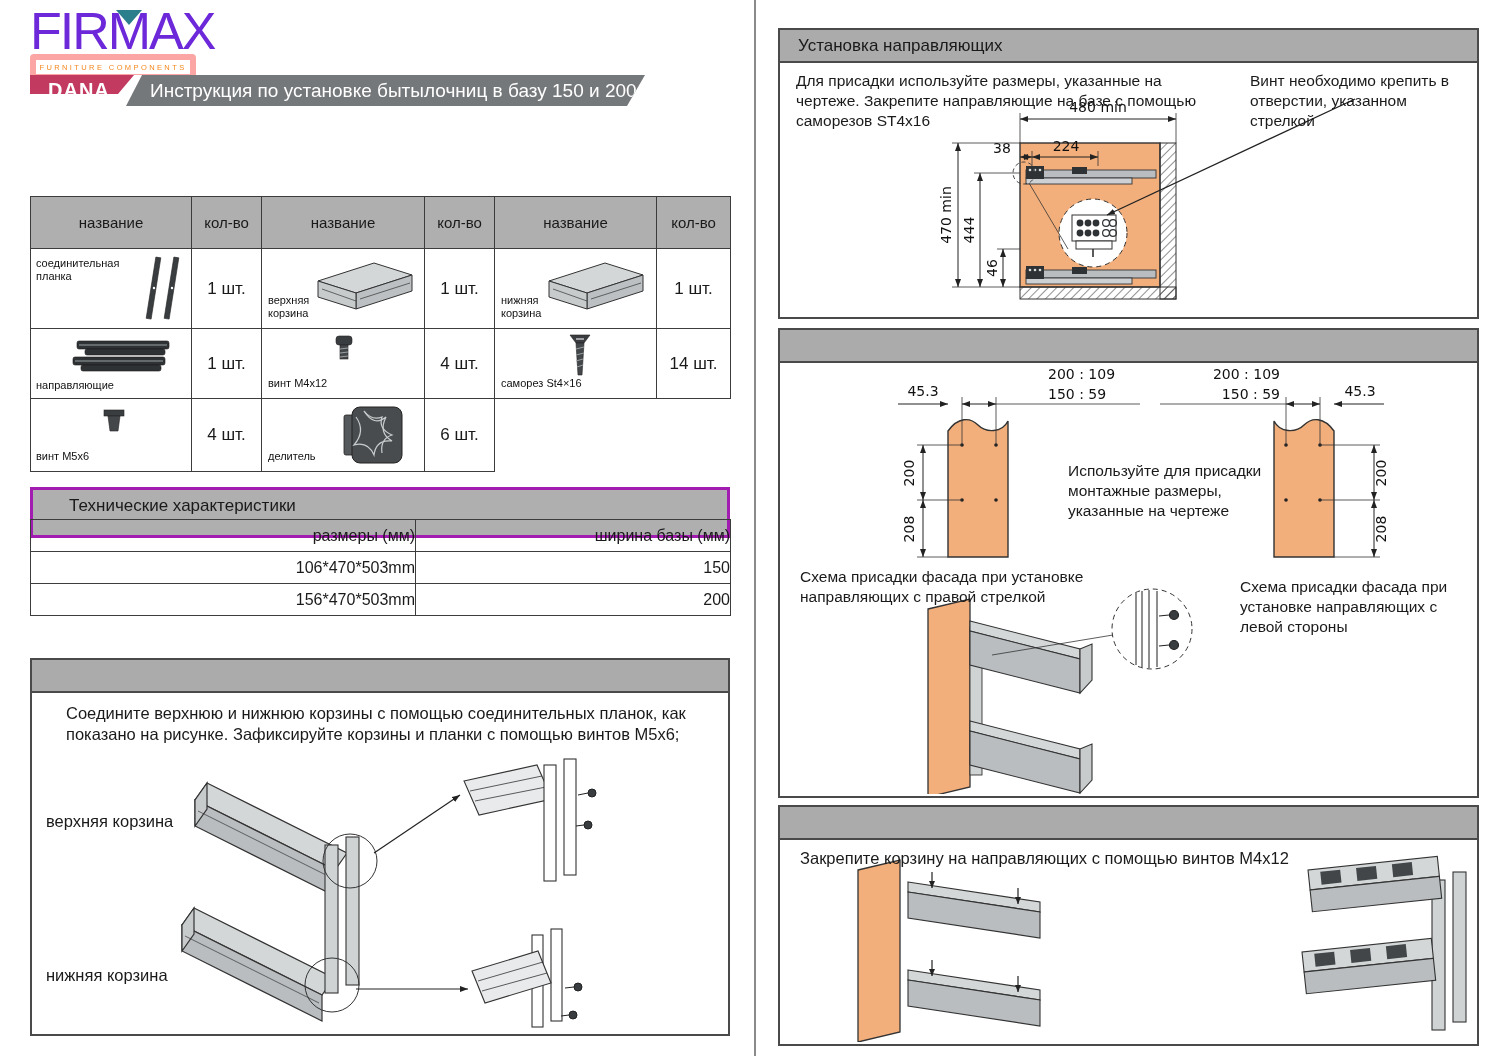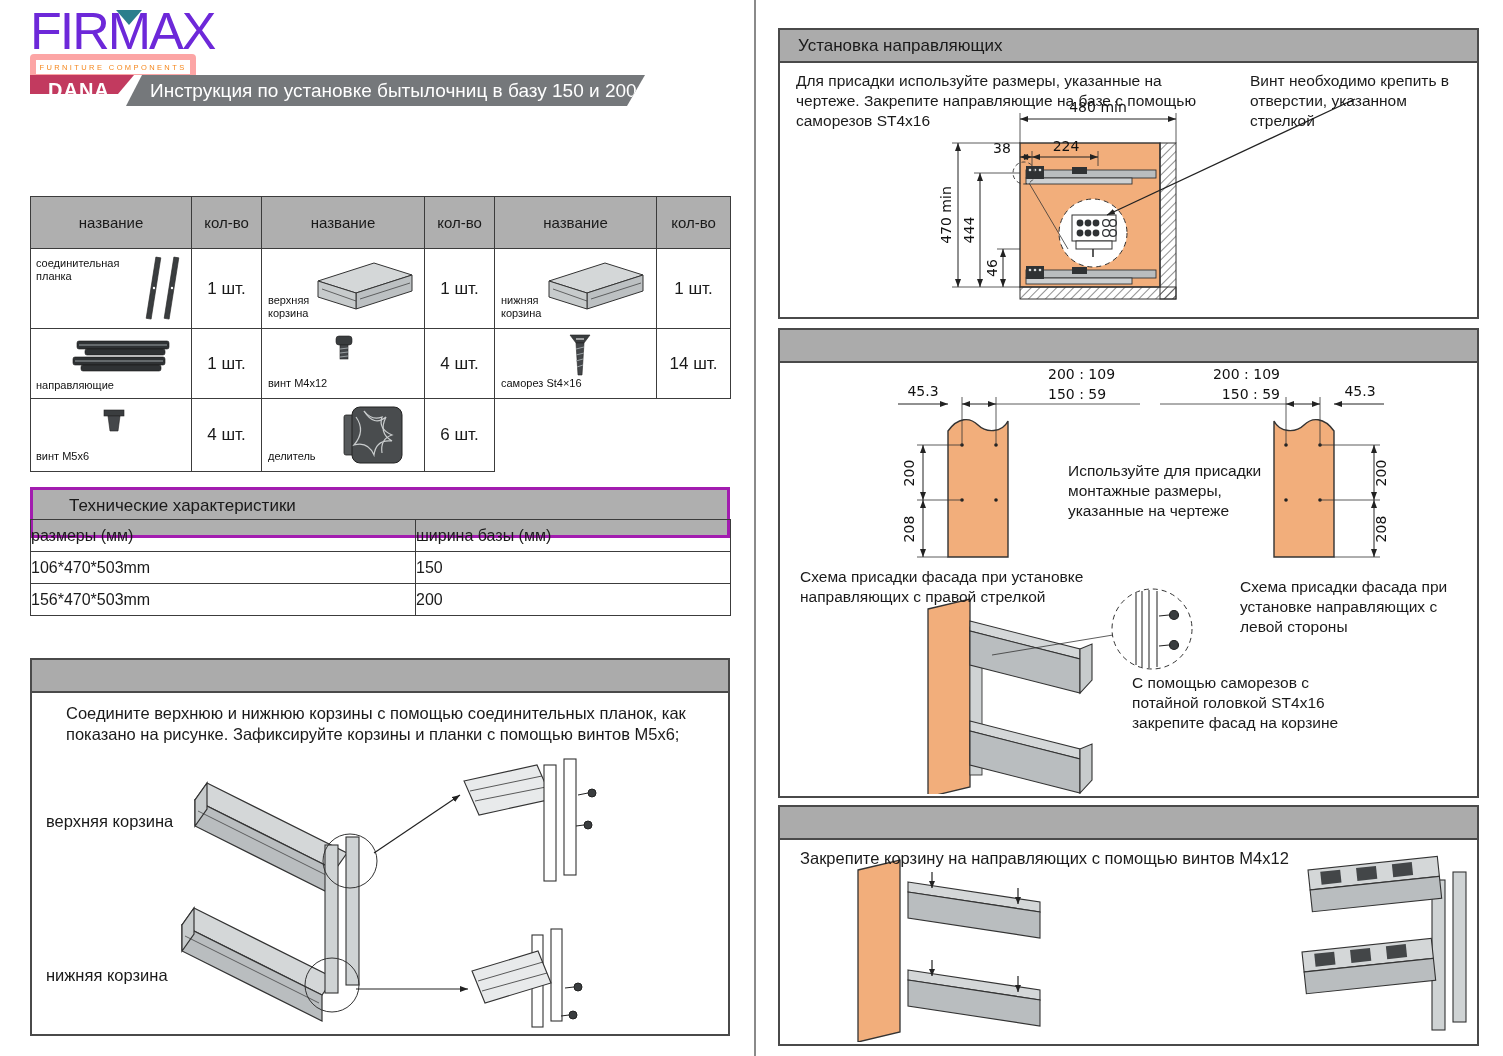--- a/index.html
+++ b/index.html
@@ -40,21 +40,21 @@
   table.parts td.noborder { border:none; }
   td .plabel { position:absolute; font-size:11px; line-height:1.2; color:#111; }
   td .qty { display:block; text-align:center; font-size:17px; }
   .icon-abs { position:absolute; }
 
   
   .specs-head { left:30px; top:487px; width:700px; height:51px; background:#AFAFAF;
                 border:3px solid #a21caf; font-size:17px; line-height:31px; padding-left:36px; }
   table.specs { left:30px; top:519px; width:700px; position:absolute;
                 border-collapse:collapse; table-layout:fixed; }
-  table.specs td { border:1px solid #3c3c3c; height:32px; text-align:left; font-size:16px; }
+  table.specs td { border:1px solid #3c3c3c; height:32px; text-align:right; font-size:16px; }
 
   
   .panel { position:absolute; border:2px solid #4a4a4a; background:#fff; }
   .panel .bar { height:33px; background:#ABABAB; border-bottom:2px solid #4a4a4a;
                 font-size:17px; line-height:31px; padding-left:18px; }
   .panel .body { position:relative; }
 
   .note { position:absolute; font-size:15.5px; line-height:1.3; }
   .big-note { font-size:16.5px; }
 
@@ -490,21 +490,20 @@
       <g stroke="#222" stroke-width="1.2" fill="#3a3d3f">
         <circle cx="394" cy="252" r="4.5"></circle>
           <line x1="389" y1="252" x2="379" y2="253"></line>
         <circle cx="394" cy="282" r="4.5"></circle>
           <line x1="389" y1="282" x2="379" y2="283"></line>
       </g>
     </svg>
     <div class="note" style="left:288px;top:98px;width:210px">Используйте для присадки монтажные размеры, указанные на чертеже</div>
     <div class="note" style="left:20px;top:204px;width:340px">Схема присадки  фасада при установке направляющих с правой стрелкой</div>
     <div class="note" style="left:460px;top:214px;width:225px">Схема присадки фасада при установке направляющих с левой стороны</div>
-    <div class="note" style="left:352px;top:310px;width:245px">С помощью саморезов с потайной головкой ST4x16 закрепите фасад на корзине</div>
   </div>
 </div>
 
 <div class="panel" style="left:778px;top:805px;width:701px;height:241px">
   <div class="bar"></div>
   <div class="body" style="height:202px">
     <div class="note big-note" style="left:20px;top:8px;width:670px">Закрепите корзину на направляющих с помощью винтов M4x12</div>
     <svg width="697" height="202" viewBox="0 0 697 202">
       <defs>
         <marker id="arD" markerWidth="10" markerHeight="8" refX="7" refY="3" orient="auto" markerUnits="userSpaceOnUse">

